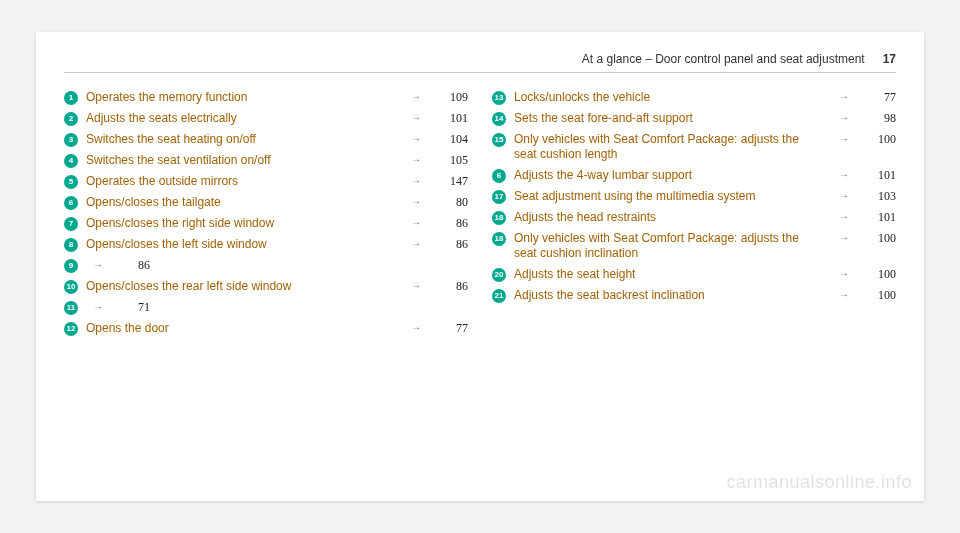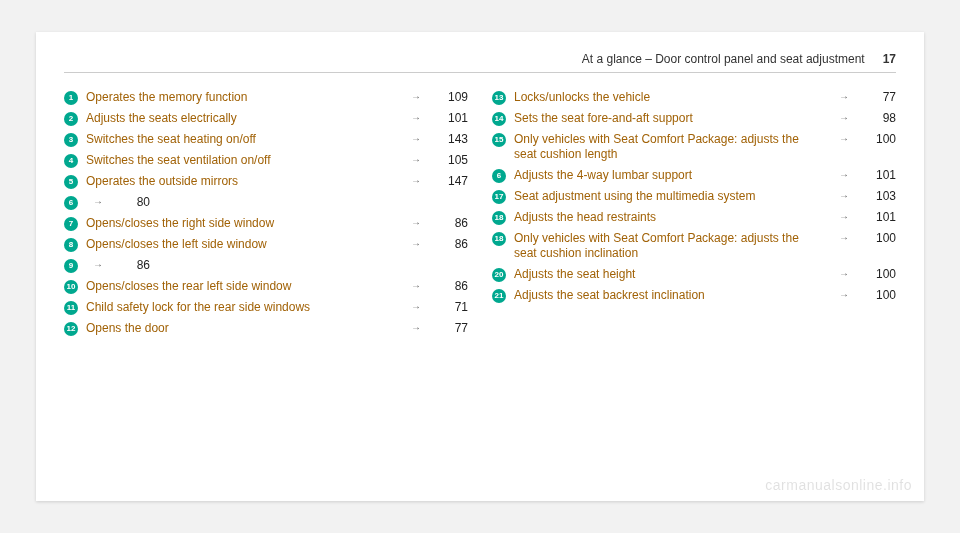--- a/index.html
+++ b/index.html
@@ -75,26 +75,27 @@
   .arrow {
     flex: 0 0 24px;
     text-align: center;
     color: #666;
     font-size: 10px;
   }
   .page-ref {
     flex: 0 0 40px;
     text-align: right;
     color: #222;
+    font-family: Liberation Serif, serif;
   }
   .watermark {
     position: absolute;
     right: 12px;
     bottom: 8px;
-    font-size: 14px;
+    font-size: 18px;
     letter-spacing: 0.5px;
     color: rgba(0,0,0,0.12);
     font-weight: 400;
     pointer-events: none;
     user-select: none;
   }
 </style>
 </head>
 <body>
 
@@ -116,36 +117,37 @@
         <div class="row">
           <div class="num">2</div>
           <div class="label">Adjusts the seats electrically</div>
           <div class="arrow">→</div>
           <div class="page-ref">101</div>
         </div>
         <div class="row">
           <div class="num">3</div>
           <div class="label">Switches the seat heating on/off</div>
           <div class="arrow">→</div>
-          <div class="page-ref">143</div>
+          <div class="page-ref">104</div>
         </div>
         <div class="row">
           <div class="num">4</div>
           <div class="label">Switches the seat ventilation on/off</div>
           <div class="arrow">→</div>
           <div class="page-ref">105</div>
         </div>
         <div class="row">
           <div class="num">5</div>
           <div class="label">Operates the outside mirrors</div>
           <div class="arrow">→</div>
           <div class="page-ref">147</div>
         </div>
         <div class="row">
           <div class="num">6</div>
+          <div class="label">Opens/closes the tailgate</div>
           <div class="arrow">→</div>
           <div class="page-ref">80</div>
         </div>
         <div class="row">
           <div class="num">7</div>
           <div class="label">Opens/closes the right side window</div>
           <div class="arrow">→</div>
           <div class="page-ref">86</div>
         </div>
         <div class="row">
@@ -160,21 +162,20 @@
           <div class="page-ref">86</div>
         </div>
         <div class="row">
           <div class="num">10</div>
           <div class="label">Opens/closes the rear left side window</div>
           <div class="arrow">→</div>
           <div class="page-ref">86</div>
         </div>
         <div class="row">
           <div class="num">11</div>
-          <div class="label">Child safety lock for the rear side windows</div>
           <div class="arrow">→</div>
           <div class="page-ref">71</div>
         </div>
         <div class="row">
           <div class="num">12</div>
           <div class="label">Opens the door</div>
           <div class="arrow">→</div>
           <div class="page-ref">77</div>
         </div>
       </div>

